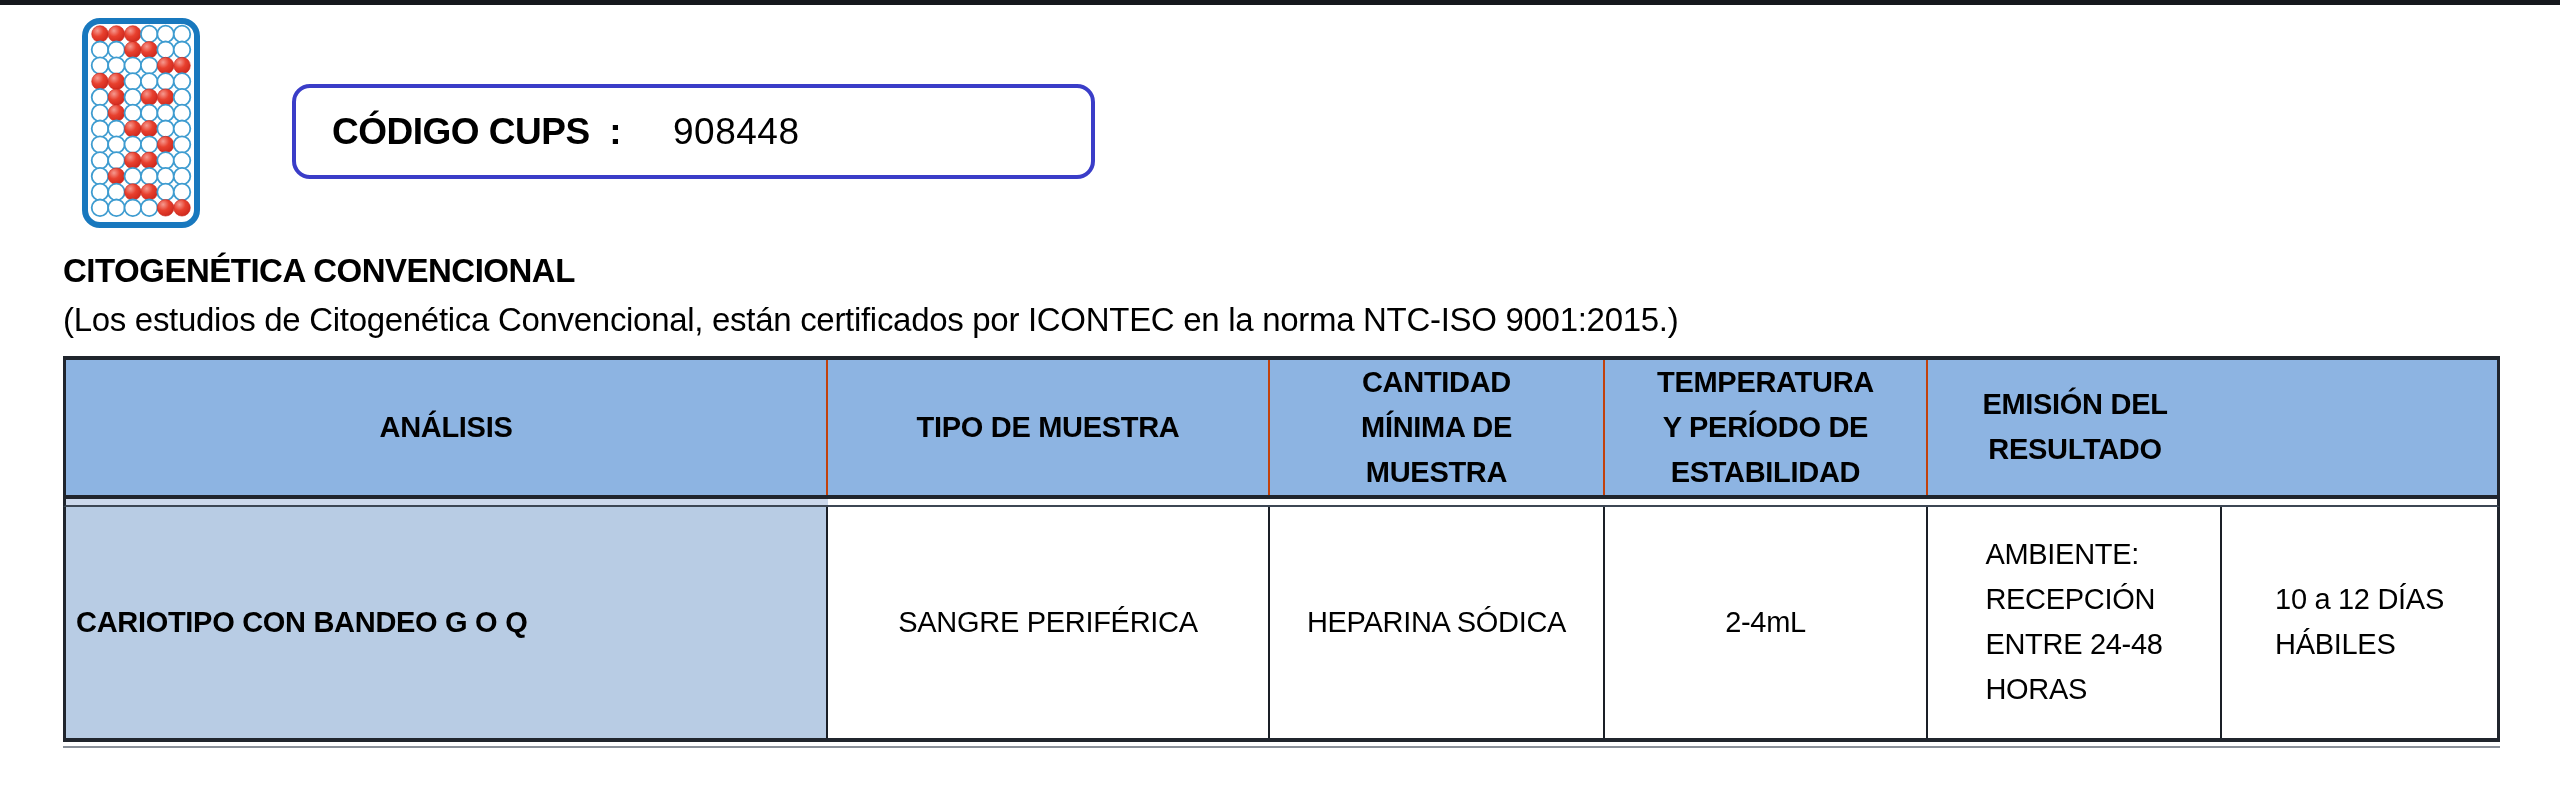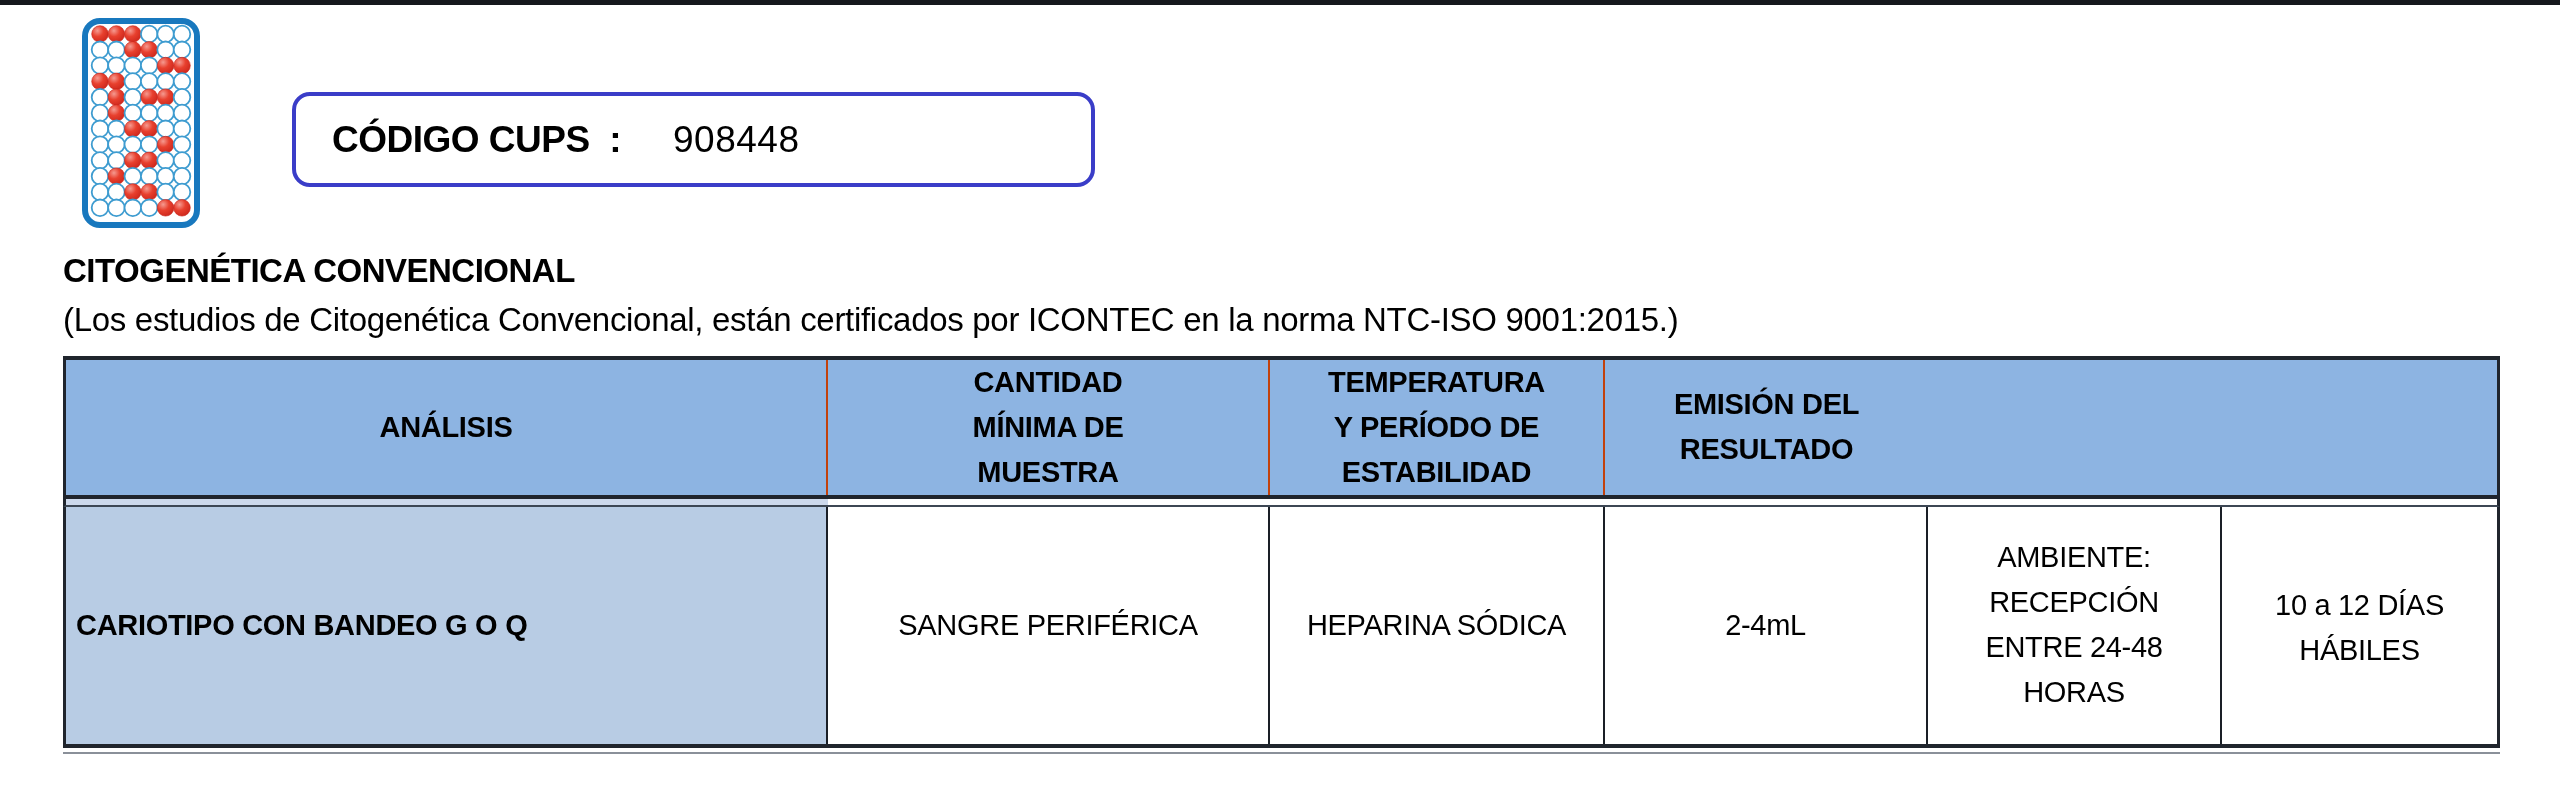--- a/index.html
+++ b/index.html
@@ -20,21 +20,21 @@
   }
 
   
   .logo {
     position: absolute; left: 82px; top: 18px;
     width: 118px; height: 210px;
   }
 
   
   .cups-box {
-    position: absolute; left: 292px; top: 92px;
+    position: absolute; left: 292px; top: 84px;
     width: 803px; height: 95px;
     box-sizing: border-box;
     border: 4px solid #3A3DC8;
     border-radius: 18px;
     background: #ffffff;
     display: flex; align-items: center;
     padding-left: 36px;
   }
   .cups-label {
     font-size: 37px; font-weight: bold;
@@ -101,28 +101,27 @@
 
   .tbody {
     border-bottom: 4px solid #20252d;
     border-left: 3px solid #20252d;
     border-right: 3px solid #20252d;
     background: #ffffff;
   }
   .td {
     min-height: 231px;
     display: flex; align-items: center; justify-content: center;
-    text-align: center;
     font-size: 29px; line-height: 1.55;
     white-space: pre-line;
     border-right: 2px solid #1a1f26;
     padding: 0 6px; box-sizing: border-box;
     letter-spacing: -0.3px;
   }
-  .td:last-child { border-right: none; margin-top: 6px; }
+  .td:last-child { border-right: none; }
   .td.row-label {
     background: #B8CCE4;
     justify-content: flex-start;
     text-align: left;
     font-weight: bold;
     padding-left: 10px;
   }
   .tbot {
     height: 4px;
     border-bottom: 2px solid #8a9099;
@@ -226,20 +225,21 @@
   </div>
 
   <div class="title">CITOGENÉTICA CONVENCIONAL</div>
 
   <div class="subtitle">(Los estudios de Citogenética Convencional, están certificados por ICONTEC en la norma NTC-ISO 9001:2015.)</div>
 
   <div class="tbl">
 
     <div class="tgrid thead">
       <div class="th">ANÁLISIS</div>
+      <div class="th">TIPO DE MUESTRA</div>
       <div class="th">CANTIDAD
 MÍNIMA DE
 MUESTRA</div>
       <div class="th">TEMPERATURA
 Y PERÍODO DE
 ESTABILIDAD</div>
       <div class="th">EMISIÓN DEL
 RESULTADO</div>
     </div>
 

